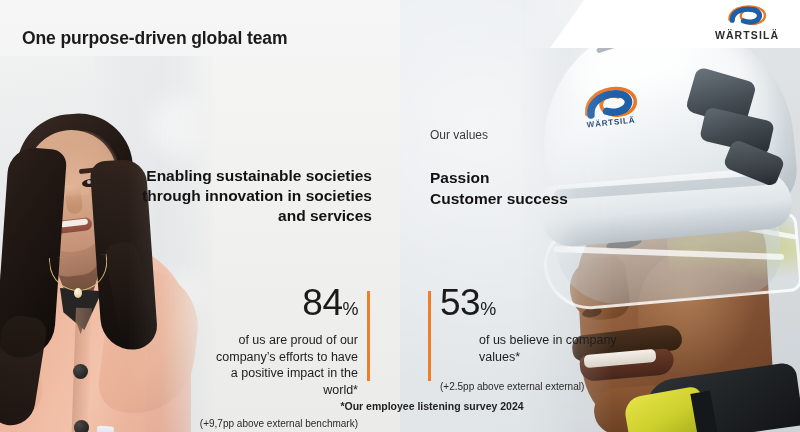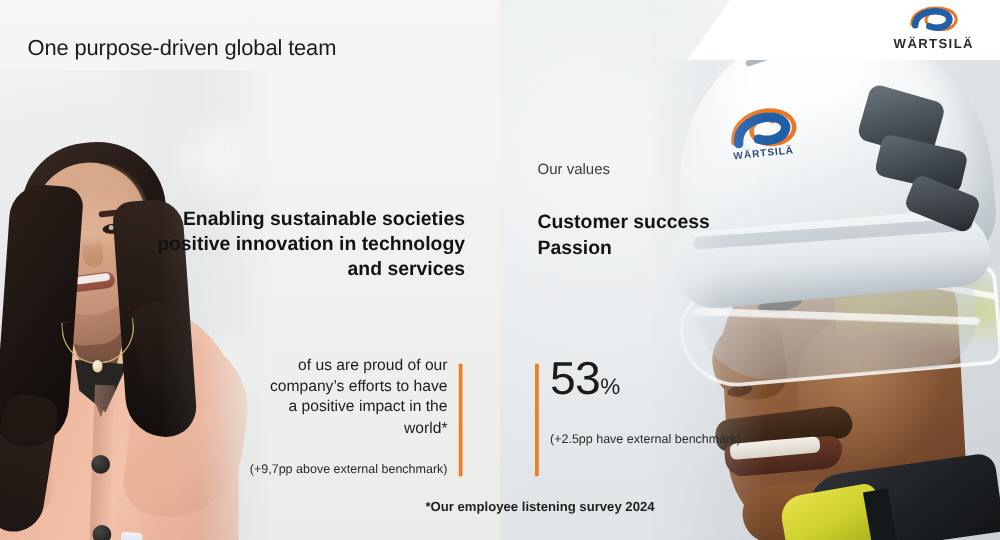--- a/index.html
+++ b/index.html
@@ -194,21 +194,21 @@
   
   .topband{position:absolute;right:0;top:0;width:250px;height:48px;background:#ffffff;
     clip-path:polygon(34px 0,100% 0,100% 100%,0 100%);}
   .topband-fade{position:absolute;right:160px;top:0;width:120px;height:48px;
     background:linear-gradient(90deg,rgba(255,255,255,0),rgba(255,255,255,.9));}
   .logo{position:absolute;right:10px;top:4px;width:86px;height:42px;text-align:center;}
   .logo-mark{width:44px;height:24px;margin:0 auto;display:block;}
   .logo-text{font-size:10.5px;font-weight:700;letter-spacing:1.1px;color:#2b2b2b;margin-top:1px;}
 
   
-  .title{position:absolute;left:22px;top:28px;font-size:17.5px;font-weight:400;color:#1b1b1b;
+  .title{position:absolute;left:22px;top:28px;font-size:17.5px;font-weight:700;color:#1b1b1b;
     letter-spacing:-.1px;}
 
   .eyebrow-purpose{position:absolute;left:150px;top:128px;width:222px;text-align:right;
     font-size:12px;color:#3b3b3b;}
   .headline-purpose{position:absolute;left:120px;top:166px;width:252px;text-align:right;
     font-size:15.5px;font-weight:700;line-height:20px;color:#131313;}
 
   .eyebrow-values{position:absolute;left:430px;top:128px;font-size:12px;color:#3b3b3b;text-align:center;}
   .headline-values{position:absolute;left:430px;top:168px;font-size:15.5px;font-weight:700;
     line-height:20.5px;color:#131313;}
@@ -318,36 +318,38 @@
   <div class="logo">
     <svg class="logo-mark" viewBox="0 0 62 34">
       <path d="M6 22 C6 9,23 1,41 4 C54 6,59 14,55 21 C51 28,39 30,30 26 C23 23,20 17,24 12 C27 8,35 7,40 10" fill="none" stroke="#EE7623" stroke-width="3.4" stroke-linecap="round"></path>
       <path d="M10 23 C10 11,25 5,40 8 C48 10,51 16,47 21 C43 26,33 27,26 24" fill="none" stroke="#1F5FA8" stroke-width="7.4" stroke-linecap="round"></path>
     </svg>
     <div class="logo-text">WÄRTSILÄ</div>
   </div>
 
   <div class="title">One purpose-driven global team</div>
 
-  <div class="headline-purpose">Enabling sustainable societies positive innovation in technology and services</div>
+  <div class="headline-purpose">Enabling sustainable societies through innovation in societies and services</div>
 
   <div class="eyebrow-values">Our values</div>
   <div class="headline-values">
+    <div>Passion</div>
     <div>Customer success</div>
-    <div>Passion</div>
   </div>
 
   <div class="rule rule-left"></div>
   <div class="rule rule-right"></div>
 
   <div class="stat-left">
+    <div class="stat-num"><span>84</span><span class="stat-pct">%</span></div>
     <div class="stat-desc">of us are proud of our company’s efforts to have a positive impact in the world*</div>
     <div class="stat-bench">(+9,7pp above external benchmark)</div>
   </div>
 
   <div class="stat-right">
     <div class="stat-num"><span>53</span><span class="stat-pct">%</span></div>
-    <div class="stat-bench">(+2.5pp have external benchmark)</div>
+    <div class="stat-desc">of us believe in company values*</div>
+    <div class="stat-bench">(+2.5pp above external external)</div>
   </div>
 
   <div class="footnote">*Our employee listening survey 2024</div>
 
 </div>
 
 </body></html>

